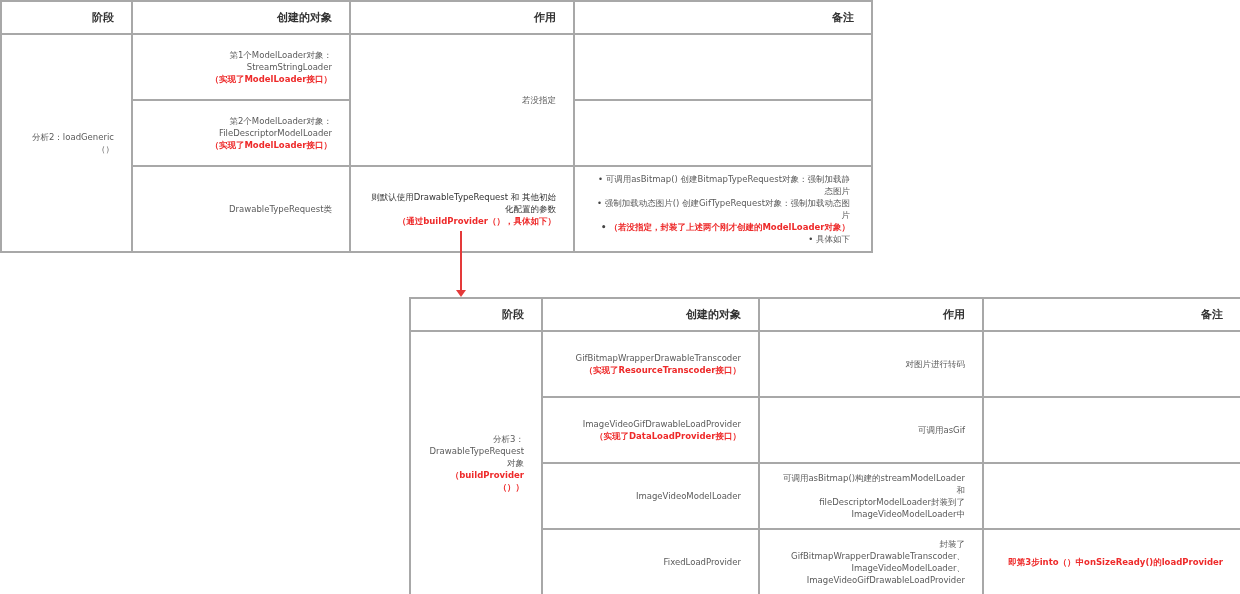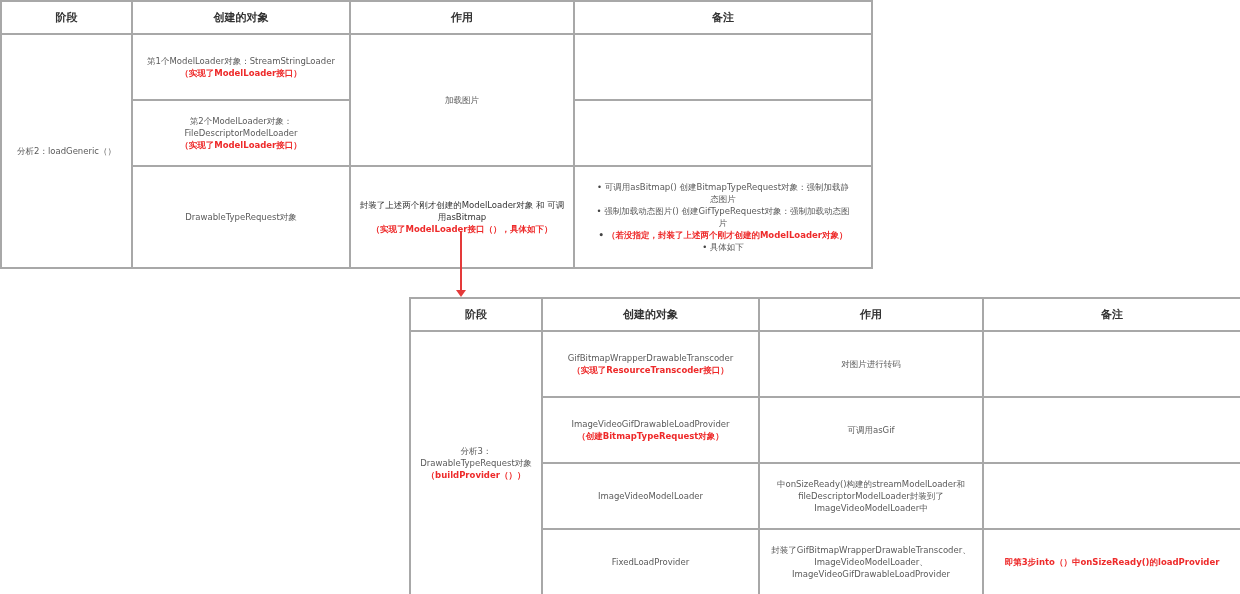--- a/index.html
+++ b/index.html
@@ -1,23 +1,23 @@
 <!DOCTYPE html>
 <html><head>
   <meta charset="utf-8">
   <style>
     html, body { margin:0; padding:0; background:#ffffff; }
     body { width:1240px; height:594px; position:relative; overflow:hidden;
            font-family:"DejaVu Sans","Liberation Sans",sans-serif; color:#555; }
     table { position:absolute; border-collapse:collapse; table-layout:fixed; background:#fff; }
-    td, th { border:2px solid #a8a8a8; text-align:center; vertical-align:middle;
-             font-size:8.5px; line-height:12px; color:#5a5a5a; font-weight:normal; padding:2px 8px; }
+    td, th { border:2px solid #a8a8a8; text-align:right; vertical-align:middle;
+             font-size:8.5px; line-height:12px; color:#5a5a5a; font-weight:normal; padding:2px 17px; }
     th { font-size:11px; font-weight:bold; color:#333; }
     .red { color:#ee2a2a;font-weight:bold; }
-    .notes-list { list-style:none; margin:12px; padding:0; }
+    .notes-list { list-style:none; margin:4px; padding:0; }
     .notes-list li::before { content:"• "; color:#444; }
     #tbl-top { left:0; top:0; width:871px; }
     #tbl-bottom { left:409px; top:297px; width:831px; }
     .arrow-line { position:absolute; left:460px; top:231px; width:2px; height:60px; background:#e43a3a; }
     .arrow-head { position:absolute; left:456px; top:290px; width:0; height:0;
                   border-left:5px solid transparent; border-right:5px solid transparent; border-top:7px solid #e43a3a; }
   </style>
 </head>
 <body>
 
@@ -34,35 +34,35 @@
     <th>创建的对象</th>
     <th>作用</th>
     <th>备注</th>
   </tr>
   <tr style="height:66px">
     <td rowspan="3">分析2：loadGeneric（）</td>
     <td>
       <div>第1个ModelLoader对象：StreamStringLoader</div>
       <div class="red">（实现了ModelLoader接口）</div>
     </td>
-    <td rowspan="2">加载图片</td>
+    <td rowspan="2">若没指定</td>
     <td></td>
   </tr>
   <tr style="height:66px">
     <td>
       <div>第2个ModelLoader对象：FileDescriptorModelLoader</div>
       <div class="red">（实现了ModelLoader接口）</div>
     </td>
     <td></td>
   </tr>
   <tr style="height:66px">
-    <td>DrawableTypeRequest对象</td>
+    <td>DrawableTypeRequest类</td>
     <td style="color:#333">
-      <div>封装了上述两个刚才创建的ModelLoader对象 和 可调用asBitmap</div>
-      <div class="red">（实现了ModelLoader接口（），具体如下）</div>
+      <div>则默认使用DrawableTypeRequest 和 其他初始化配置的参数</div>
+      <div class="red">（通过buildProvider（），具体如下）</div>
     </td>
     <td>
       <ul class="notes-list">
         <li>可调用asBitmap() 创建BitmapTypeRequest对象：强制加载静态图片</li>
         <li>强制加载动态图片() 创建GifTypeRequest对象：强制加载动态图片</li>
         <li class="red">（若没指定，封装了上述两个刚才创建的ModelLoader对象）</li>
         <li>具体如下</li>
       </ul>
     </td>
   </tr>
@@ -94,29 +94,29 @@
     <td>
       <div>GifBitmapWrapperDrawableTranscoder</div>
       <div class="red">（实现了ResourceTranscoder接口）</div>
     </td>
     <td>对图片进行转码</td>
     <td></td>
   </tr>
   <tr style="height:66px">
     <td>
       <div>ImageVideoGifDrawableLoadProvider</div>
-      <div class="red">（创建BitmapTypeRequest对象）</div>
+      <div class="red">（实现了DataLoadProvider接口）</div>
     </td>
     <td>可调用asGif</td>
     <td></td>
   </tr>
   <tr style="height:66px">
     <td>ImageVideoModelLoader</td>
     <td>
-      <div>中onSizeReady()构建的streamModelLoader和</div>
+      <div>可调用asBitmap()构建的streamModelLoader和</div>
       <div>fileDescriptorModelLoader封装到了</div>
       <div>ImageVideoModelLoader中</div>
     </td>
     <td></td>
   </tr>
   <tr style="height:66px">
     <td>FixedLoadProvider</td>
     <td>
       <div>封装了GifBitmapWrapperDrawableTranscoder、</div>
       <div>ImageVideoModelLoader、</div>

